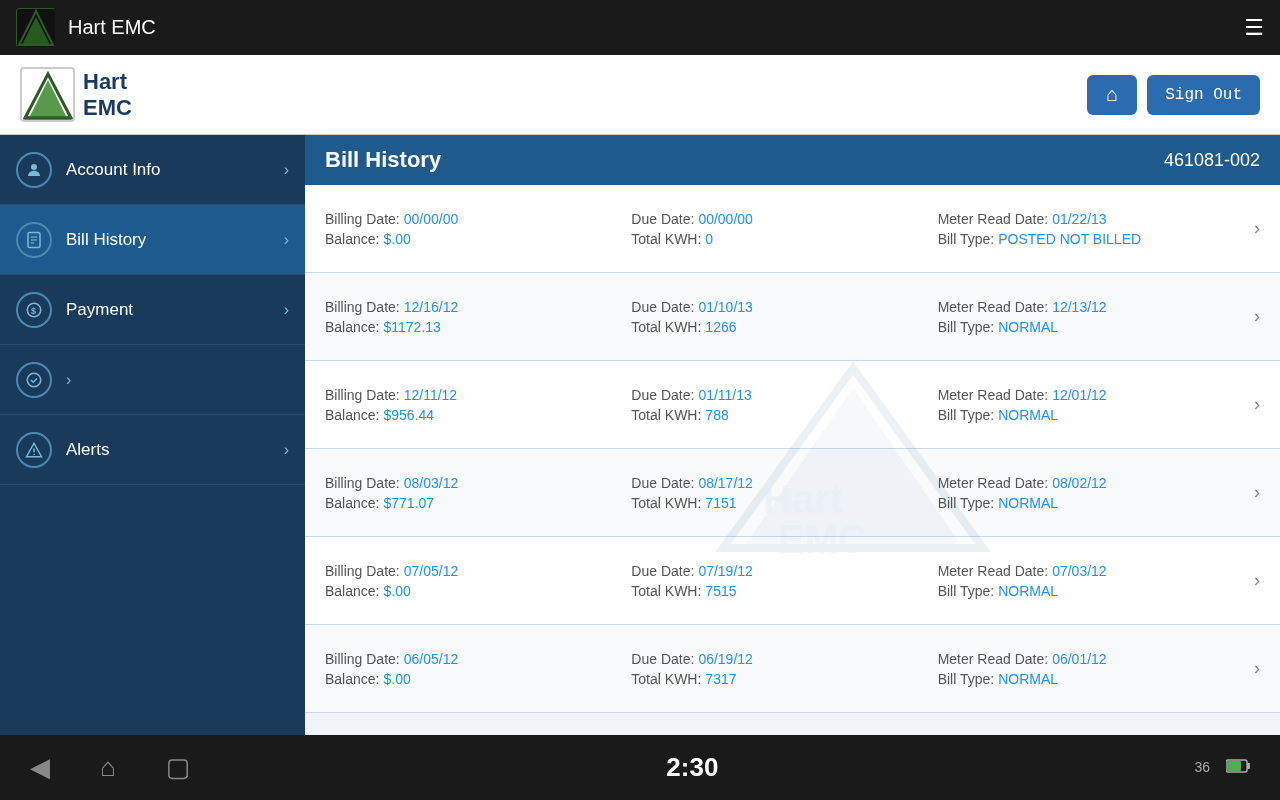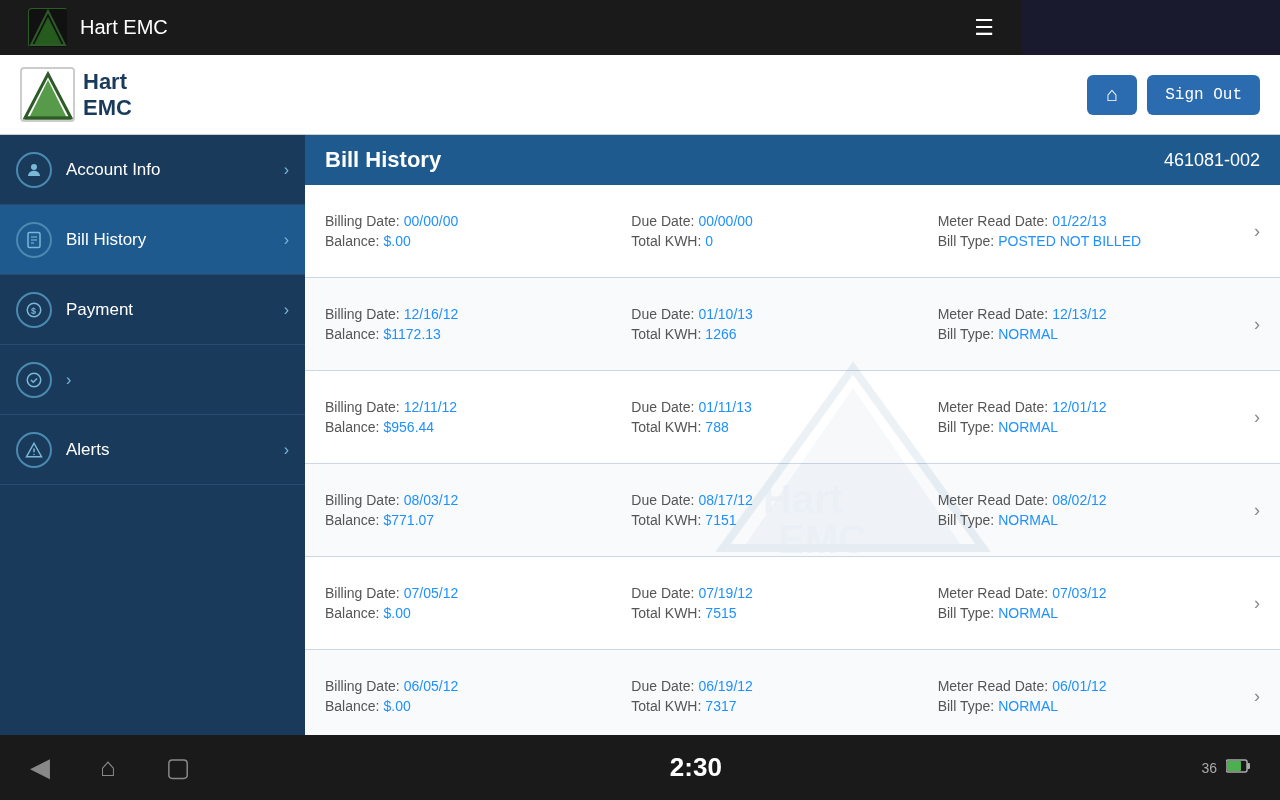--- a/index.html
+++ b/index.html
@@ -1,25 +1,25 @@
 <!DOCTYPE html>
 <html><head>
   <meta charset="utf-8">
   <style>
     * { margin: 0; padding: 0; box-sizing: border-box; }
     body { width: 1280px; height: 800px; background: #1a1a2e; font-family: Arial, sans-serif; overflow: hidden; position: relative; }
 
     
     .system-bar {
-      width: 1022px;
+      width: 1280px;
       height: 55px;
       background: #1a1a1a;
       display: flex;
       align-items: center;
-      padding: 0 28px;
+      padding: 0 16px;
       justify-content: space-between;
     }
     .system-bar-left { display: flex; align-items: center; gap: 12px; }
     .app-icon {
       width: 40px; height: 40px;
       background: linear-gradient(135deg, #2d5a27 50%, #1a1a1a 50%);
       border-radius: 4px;
       display: flex; align-items: center; justify-content: center;
     }
     .system-bar-title { color: white; font-size: 20px; font-weight: normal; }
@@ -132,21 +132,21 @@
       padding: 0 20px;
     }
     .content-title { color: white; font-size: 22px; font-weight: bold; }
     .account-number { color: white; font-size: 18px; }
 
     
     .bill-list { flex: 1; overflow-y: auto; background: #f0f4f8; }
     .bill-row {
       background: white;
       border-bottom: 1px solid #c8d8e8;
-      padding: 28px 20px;
+      padding: 0 20px;
       display: flex;
       align-items: center;
       min-height: 88px;
       cursor: pointer;
       position: relative;
     }
     .bill-row:nth-child(even) { background: #f8fafc; }
     .bill-row-content {
       flex: 1;
       display: grid;
@@ -175,21 +175,21 @@
       height: 65px;
       background: #1a1a1a;
       display: flex;
       align-items: center;
       justify-content: space-between;
       padding: 0 30px;
     }
     .bottom-nav { display: flex; gap: 50px; }
     .bottom-icon { color: #888; font-size: 26px; cursor: pointer; }
     .time-display { color: white; font-size: 26px; font-weight: bold; }
-    .battery-area { display: flex; align-items: center; gap: 9px; color: #aaa; font-size: 14px; }
+    .battery-area { display: flex; gap: 16px; color: #aaa; font-size: 14px; }
   </style>
 </head>
 <body>
 
 <div class="system-bar">
   <div class="system-bar-left">
     <div class="app-icon">
       <svg width="38" height="38" viewBox="0 0 38 38">
         <rect width="38" height="38" fill="#111" rx="3"></rect>
         <polygon points="2,36 19,2 36,36" fill="none" stroke="#2d5a27" stroke-width="2"></polygon>

